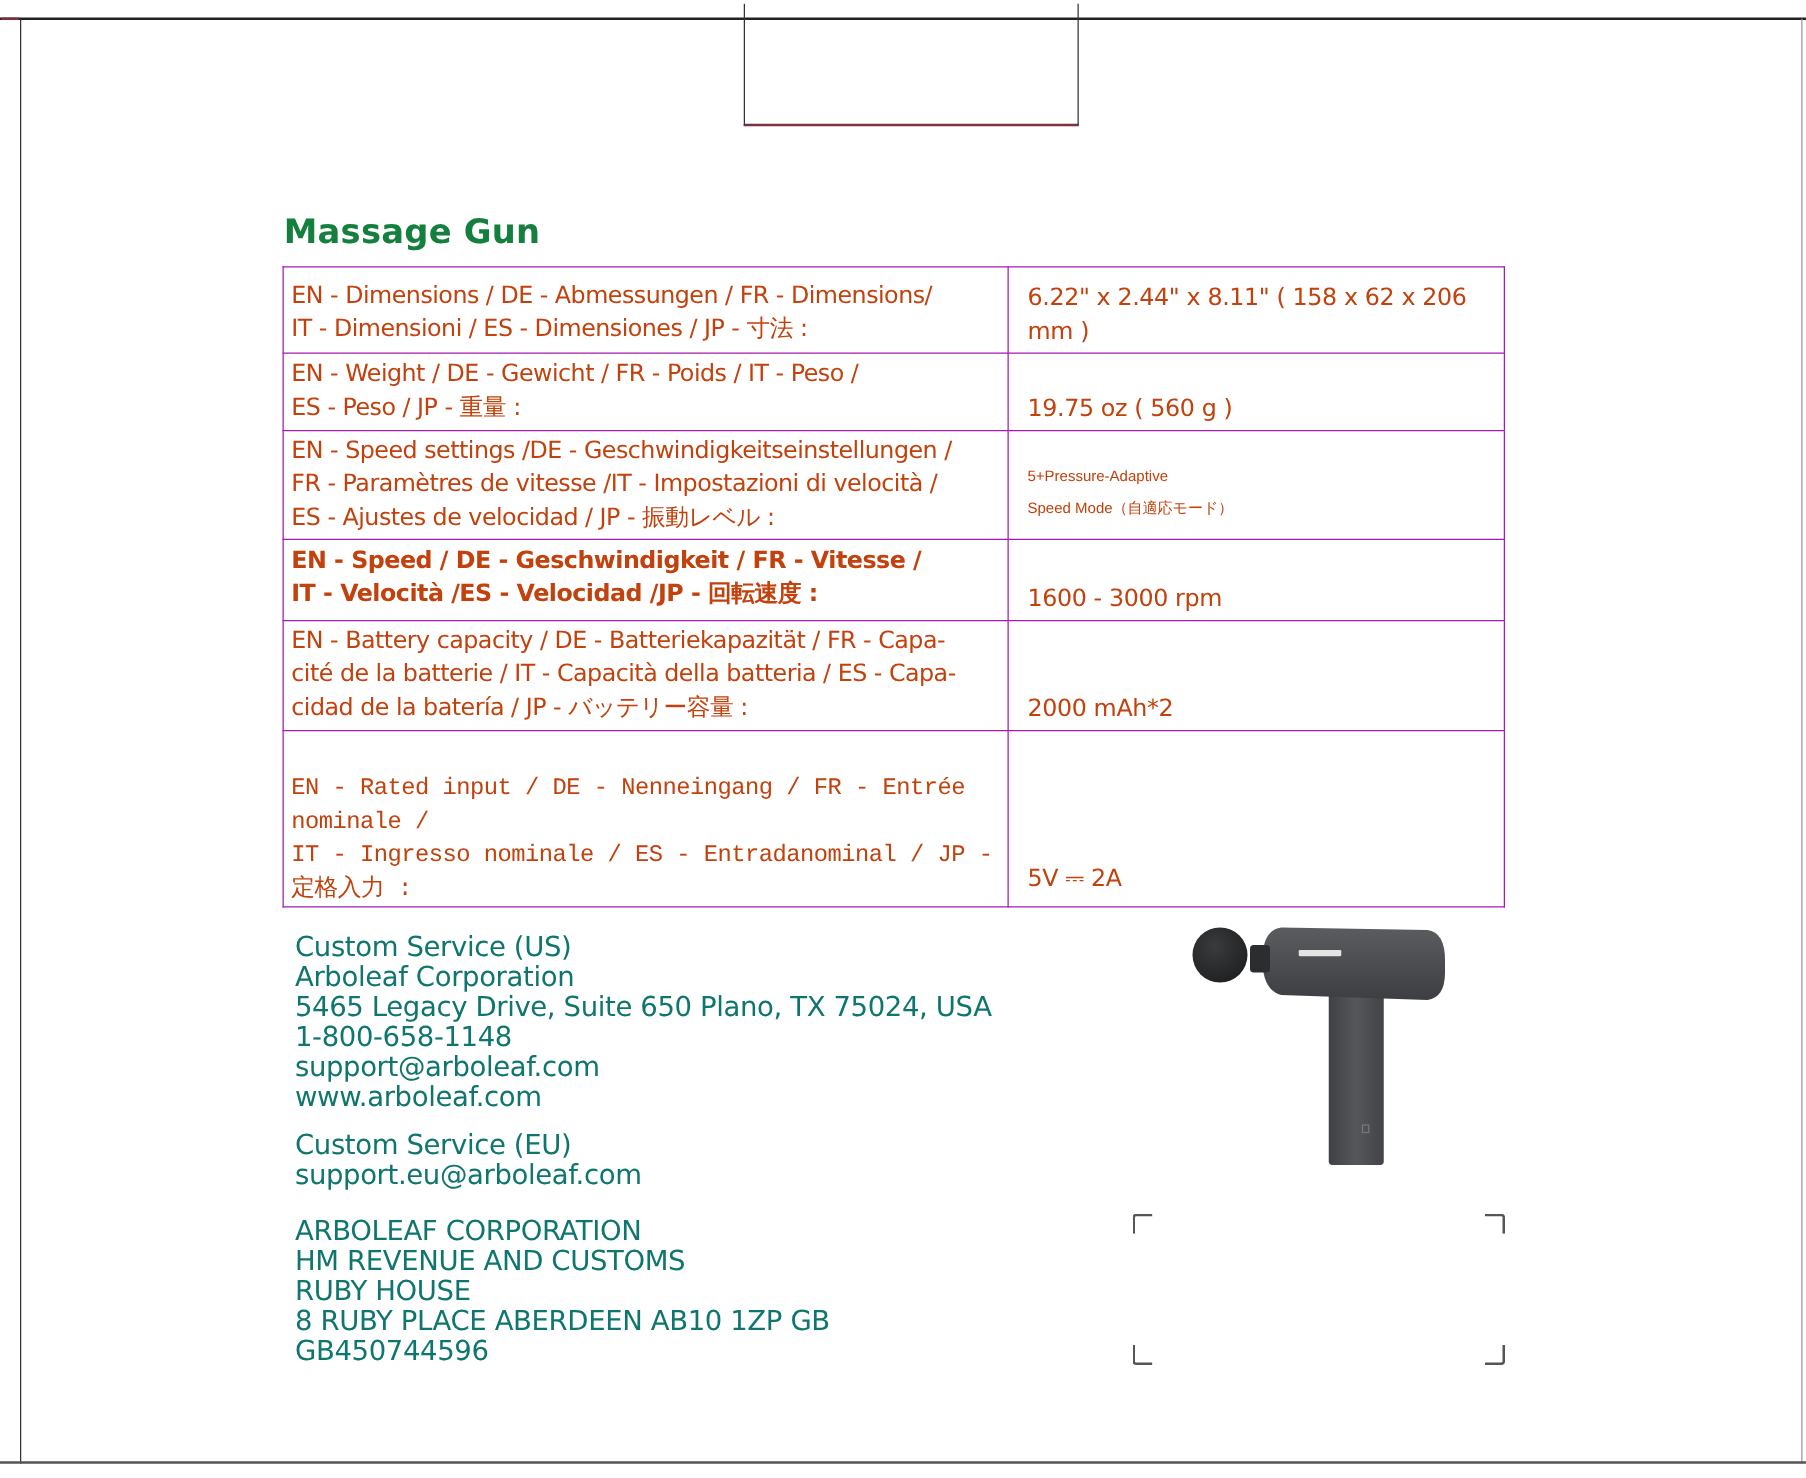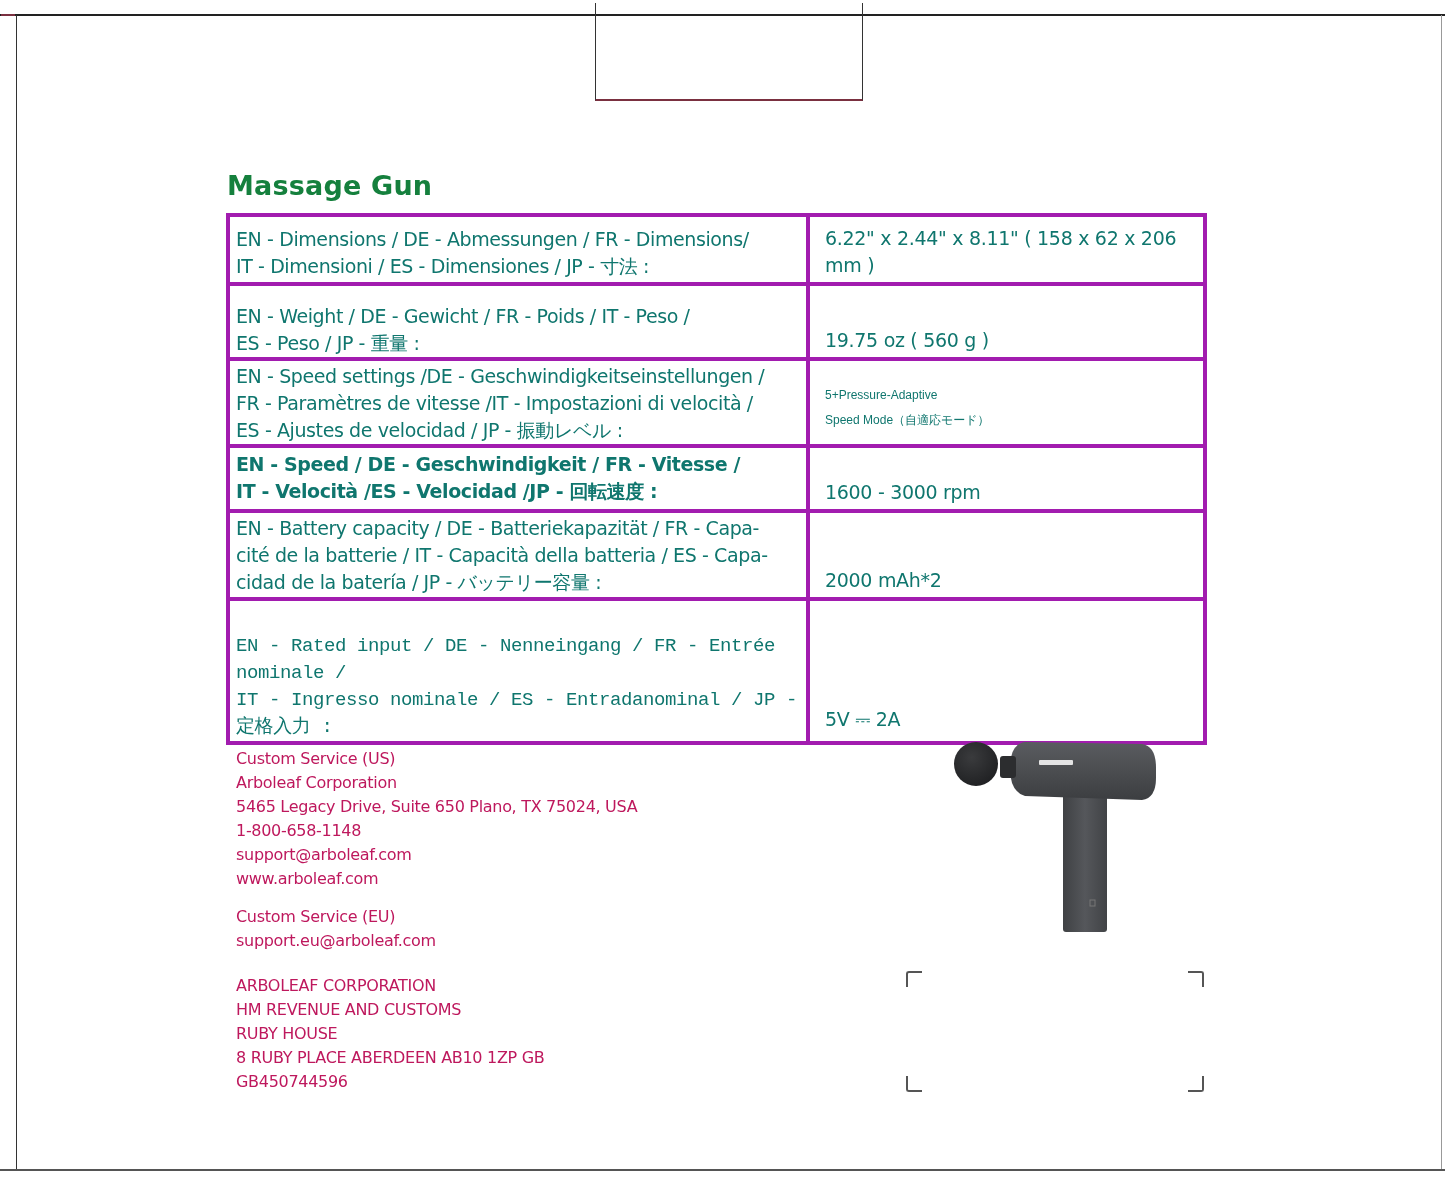--- a/index.html
+++ b/index.html
@@ -7,28 +7,28 @@
            font-family: "DejaVu Sans", sans-serif; color: #4a4a4a; }
     .abs { position: absolute; }
     .rule-h { position: absolute; height: 2px; background: #222; }
     .rule-v { position: absolute; width: 1px; background: #333; }
     .tab-frame { position: absolute; left: 595px; top: 3px; width: 266px; height: 96px;
                  border-left: 1px solid #333; border-right: 1px solid #333; border-bottom: 2px solid #7a3040; }
     .title { position: absolute; left: 227px; top: 170px; font-size: 27px; font-weight: bold; color: #15803d;
              letter-spacing: 0.2px; }
     table.specs { position: absolute; left: 226px; top: 213px; width: 977px; border-collapse: collapse;
                   table-layout: fixed; }
-    table.specs td { border: 4px solid #a21caf; font-size: 19px; line-height: 27px; color: #0f766e;
+    table.specs td { border: 1px solid #a21caf; font-size: 19px; line-height: 27px; color: #c2410c;
                      vertical-align: top; padding: 9px 6px 0 6px; letter-spacing: -0.4px; }
     table.specs td.val { vertical-align: bottom; padding: 0 14px 3px 15px; letter-spacing: -0.3px; }
     table.specs td.val.alt { font-family: "Liberation Sans", sans-serif; font-size: 12px; line-height: 25px;
                              vertical-align: middle; padding-top: 14px; letter-spacing: 0; }
     col.c1 { width: 580px; }
     col.c2 { width: 397px; }
-    .contact { position: absolute; left: 236px; font-size: 16px; line-height: 24px; color: #be185d;
+    .contact { position: absolute; left: 236px; font-size: 22px; line-height: 24px; color: #0f766e;
                letter-spacing: -0.3px; }
     .contact div { white-space: nowrap; }
     .product { position: absolute; left: 930px; top: 720px; width: 250px; height: 230px; }
     .bracket { position: absolute; width: 14px; height: 14px; border-color: #555; border-style: solid; border-width: 0; }
   </style>
 </head>
 <body>
 
 <div class="rule-h" style="left:0; top:14px; width:1445px;"></div>
 <div class="abs" style="left:1px; top:14px; width:14px; height:2px; background:#7a3040;"></div>
@@ -48,21 +48,21 @@
     <tr style="height:69px;">
       <td>
         <div>EN - Dimensions / DE - Abmessungen / FR - Dimensions/</div>
         <div>IT - Dimensioni / ES - Dimensiones / JP - 寸法 :</div>
       </td>
       <td class="val">
         <div>6.22" x 2.44" x 8.11" ( 158 x 62 x 206 mm )</div>
       </td>
     </tr>
     <tr style="height:62px;">
-      <td style="padding-top:17px;">
+      <td style="padding-top:3px;">
         <div>EN - Weight / DE - Gewicht / FR - Poids / IT - Peso /</div>
         <div>ES - Peso / JP - 重量 :</div>
       </td>
       <td class="val">
         <div>19.75 oz ( 560 g )</div>
       </td>
     </tr>
     <tr style="height:87px;">
       <td style="padding-top:2px;">
         <div>EN - Speed settings /DE - Geschwindigkeitseinstellungen /</div>

